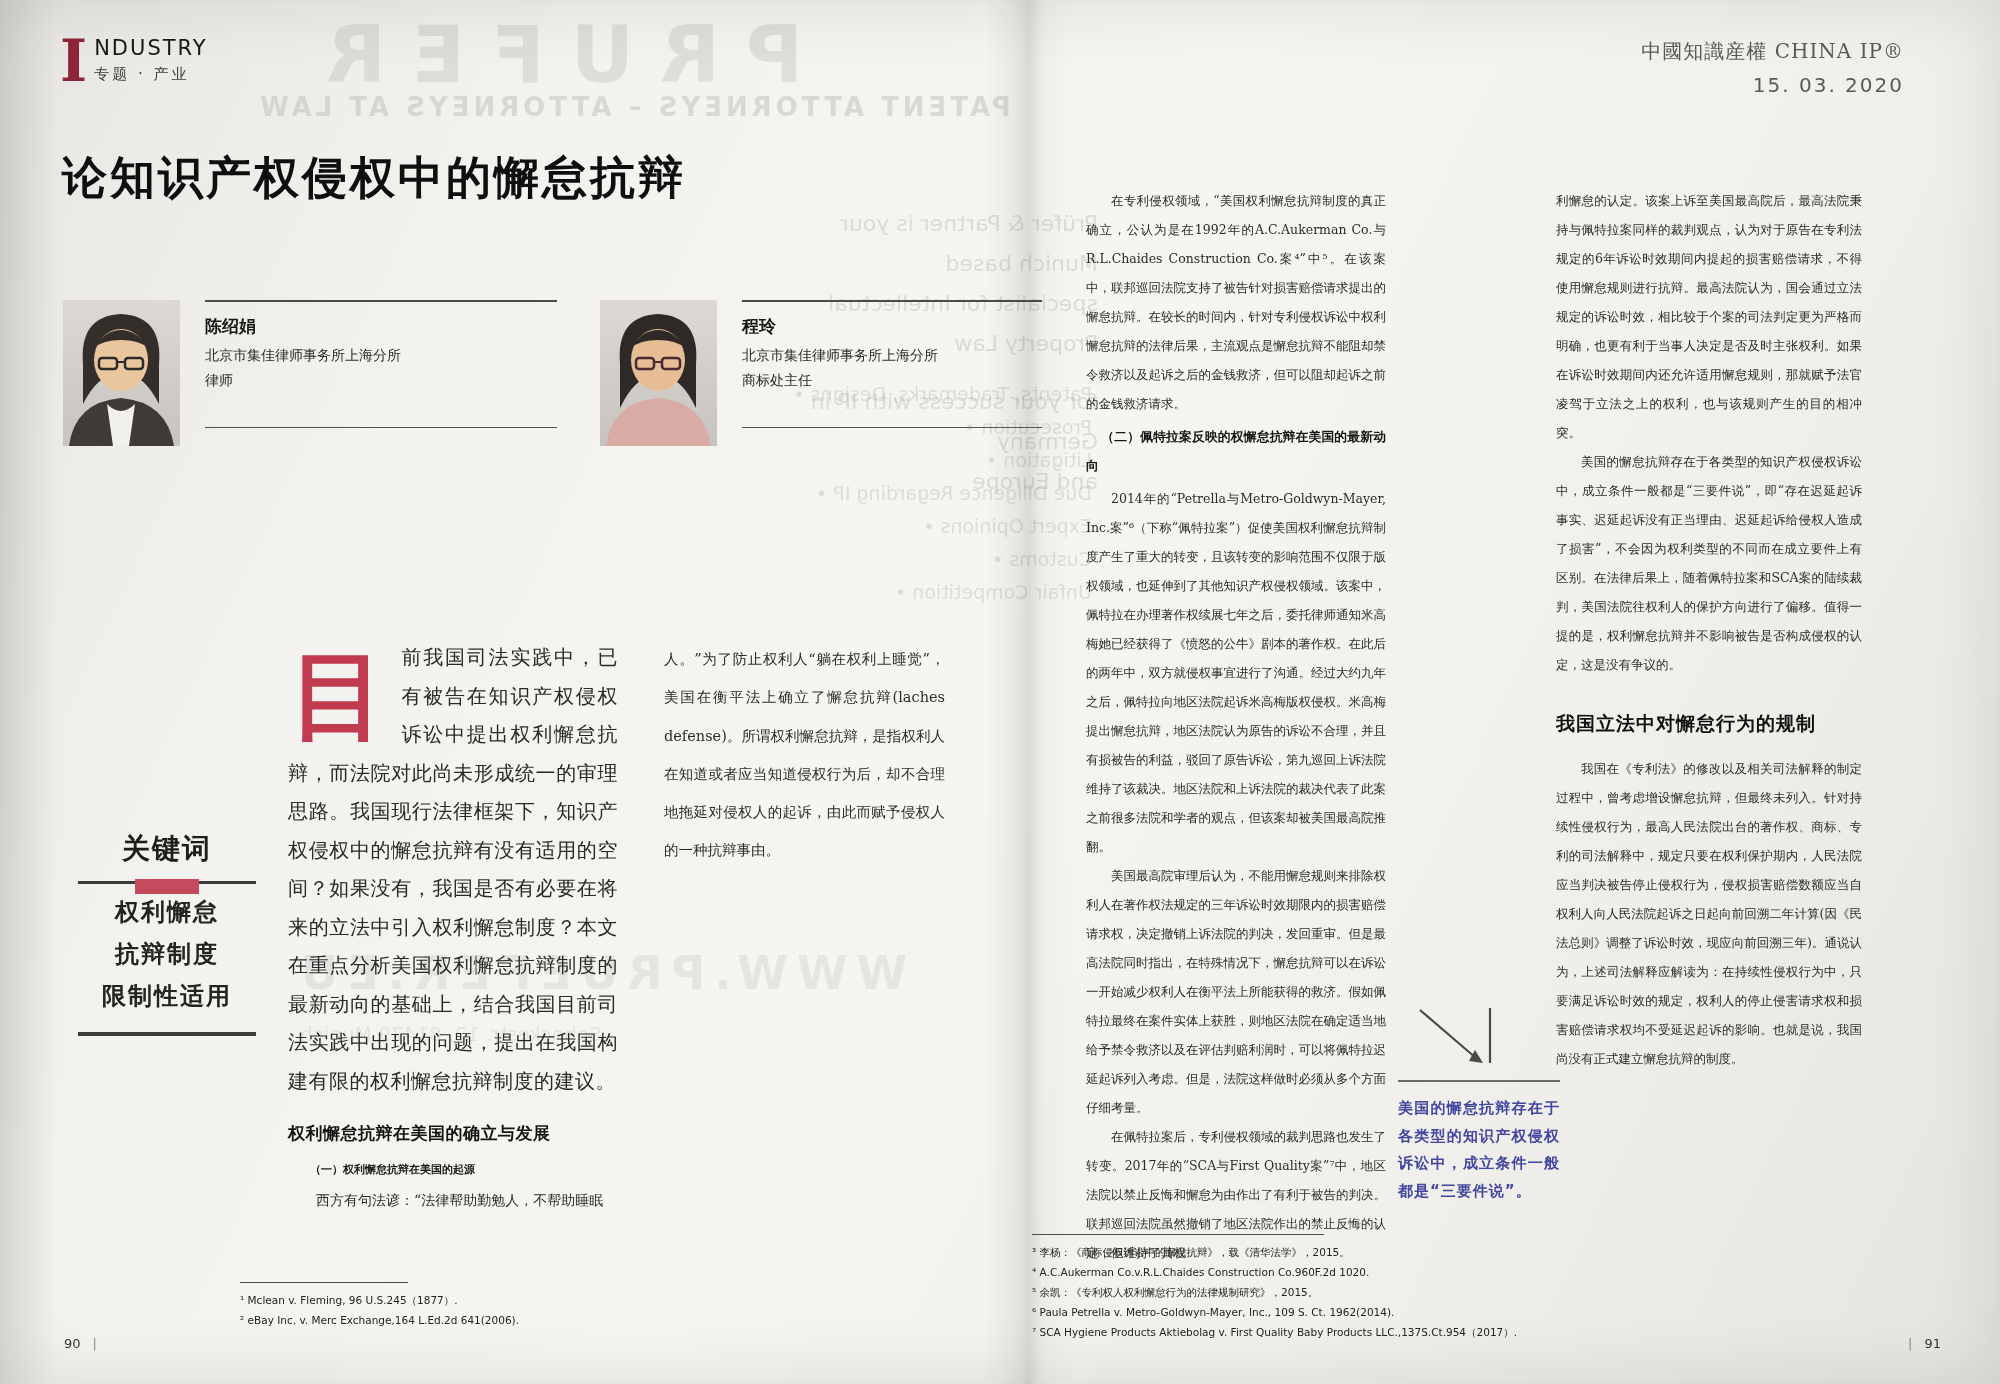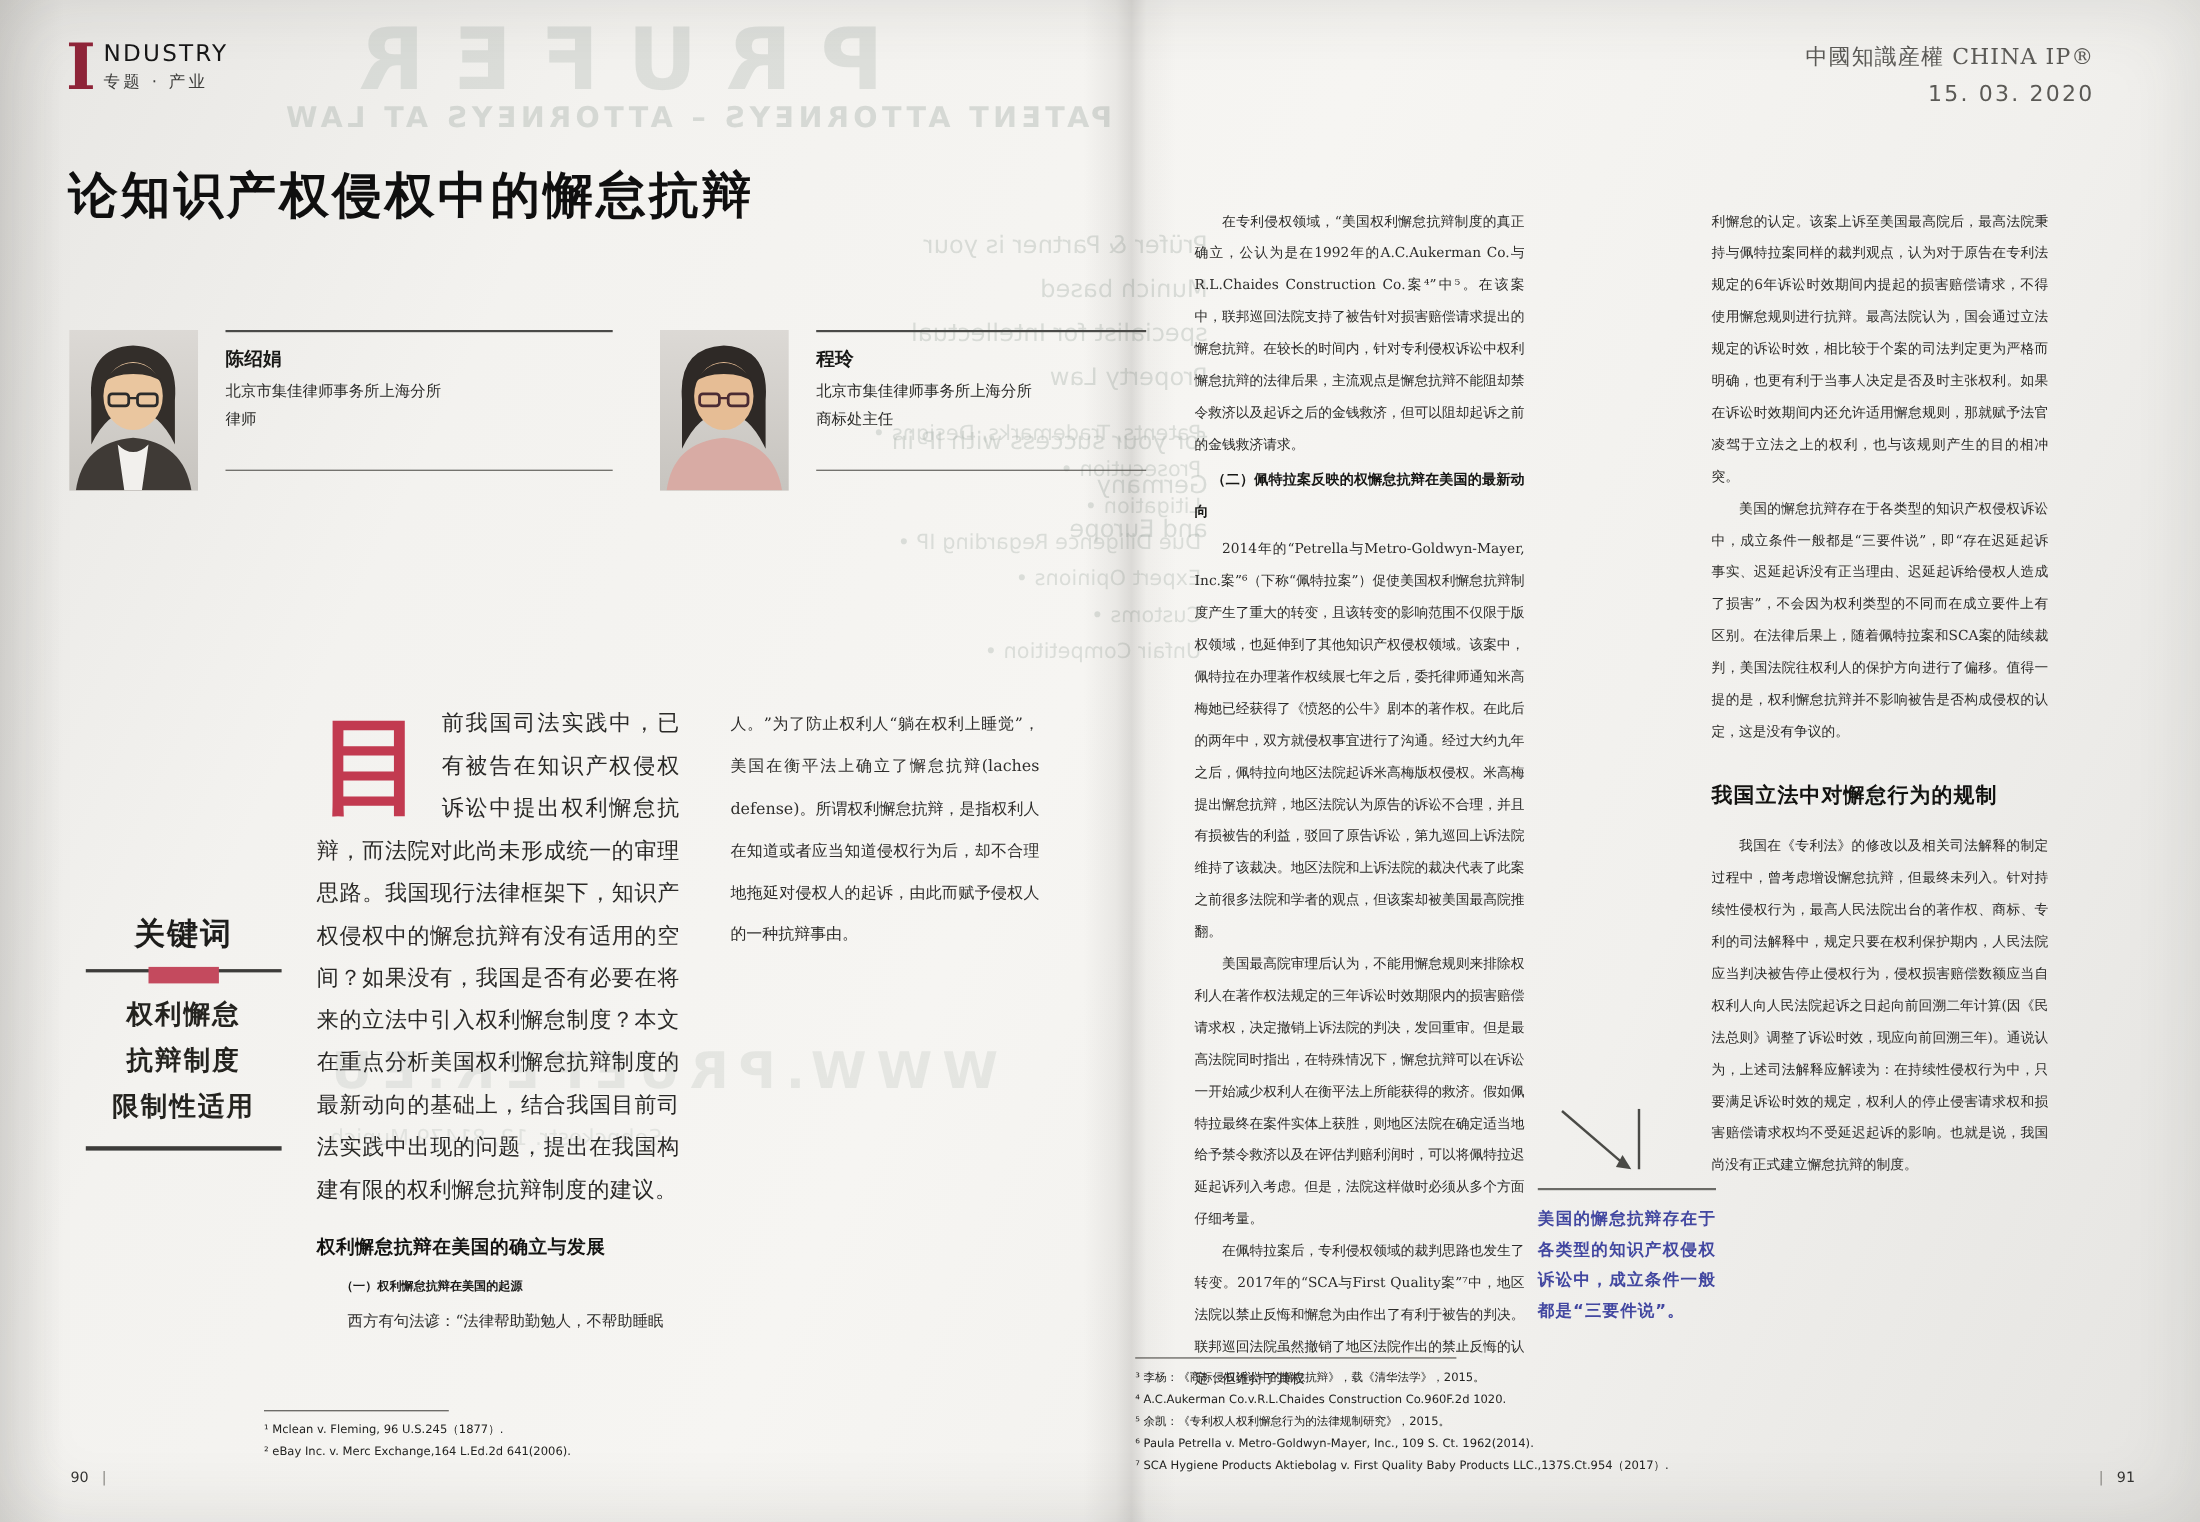--- a/index.html
+++ b/index.html
@@ -44,21 +44,21 @@
   .photo{width:117px;height:146px;overflow:hidden;background:linear-gradient(#dcd9d5,#c7c4bf);}
   .author-info{width:352px;border-top:2px solid #4a4a48;border-bottom:1px solid #55544f;height:112px;padding-top:13px;}
   .a-name{font-size:17px;font-weight:bold;color:#181816;}
   .a-org{font-size:14px;color:#2b2b29;margin-top:9px;}
   .a-role{font-size:14px;color:#2b2b29;margin-top:7px;}
   
   .kw{left:78px;top:830px;width:178px;text-align:center;}
   .kw-title{font-size:28px;font-weight:bold;color:#1d1d1b;letter-spacing:2px;}
   .kw-rule{margin-top:13px;height:3px;background:#3d3c3a;position:relative;}
   .kw-red{position:absolute;left:50%;transform:translateX(-50%);top:-2px;width:64px;height:15px;background:#c44a5e;}
-  .kw-items{margin-top:17px;font-size:24px;font-weight:bold;line-height:42px;color:#24231f;letter-spacing:2px;}
+  .kw-items{margin-top:7px;font-size:24px;font-weight:bold;line-height:42px;color:#24231f;letter-spacing:2px;}
   .kw-endrule{margin-top:15px;height:4px;background:#3d3c3a;}
   
   .col{position:absolute;text-align:justify;}
   .intro{left:288px;top:638px;width:330px;font-size:20px;line-height:38.5px;letter-spacing:.5px;color:#2a2927;}
   .dropcap{float:left;font-size:96px;line-height:1.08;font-weight:bold;color:#c23a50;margin:6px 15px 0 2px;}
   .c1low{left:288px;top:1122px;width:330px;}
   .h1-90{font-size:17px;font-weight:bold;color:#141412;letter-spacing:.5px;}
   .h2-90{font-size:11px;font-weight:bold;color:#1a1a18;margin-top:17px;text-indent:2em;}
   .tail-90{font-size:14px;margin-top:15px;text-indent:2em;color:#2e2d2b;}
   .c2-90{left:664px;top:640px;width:281px;font-size:14.5px;line-height:38.3px;color:#2e2d2b;}

